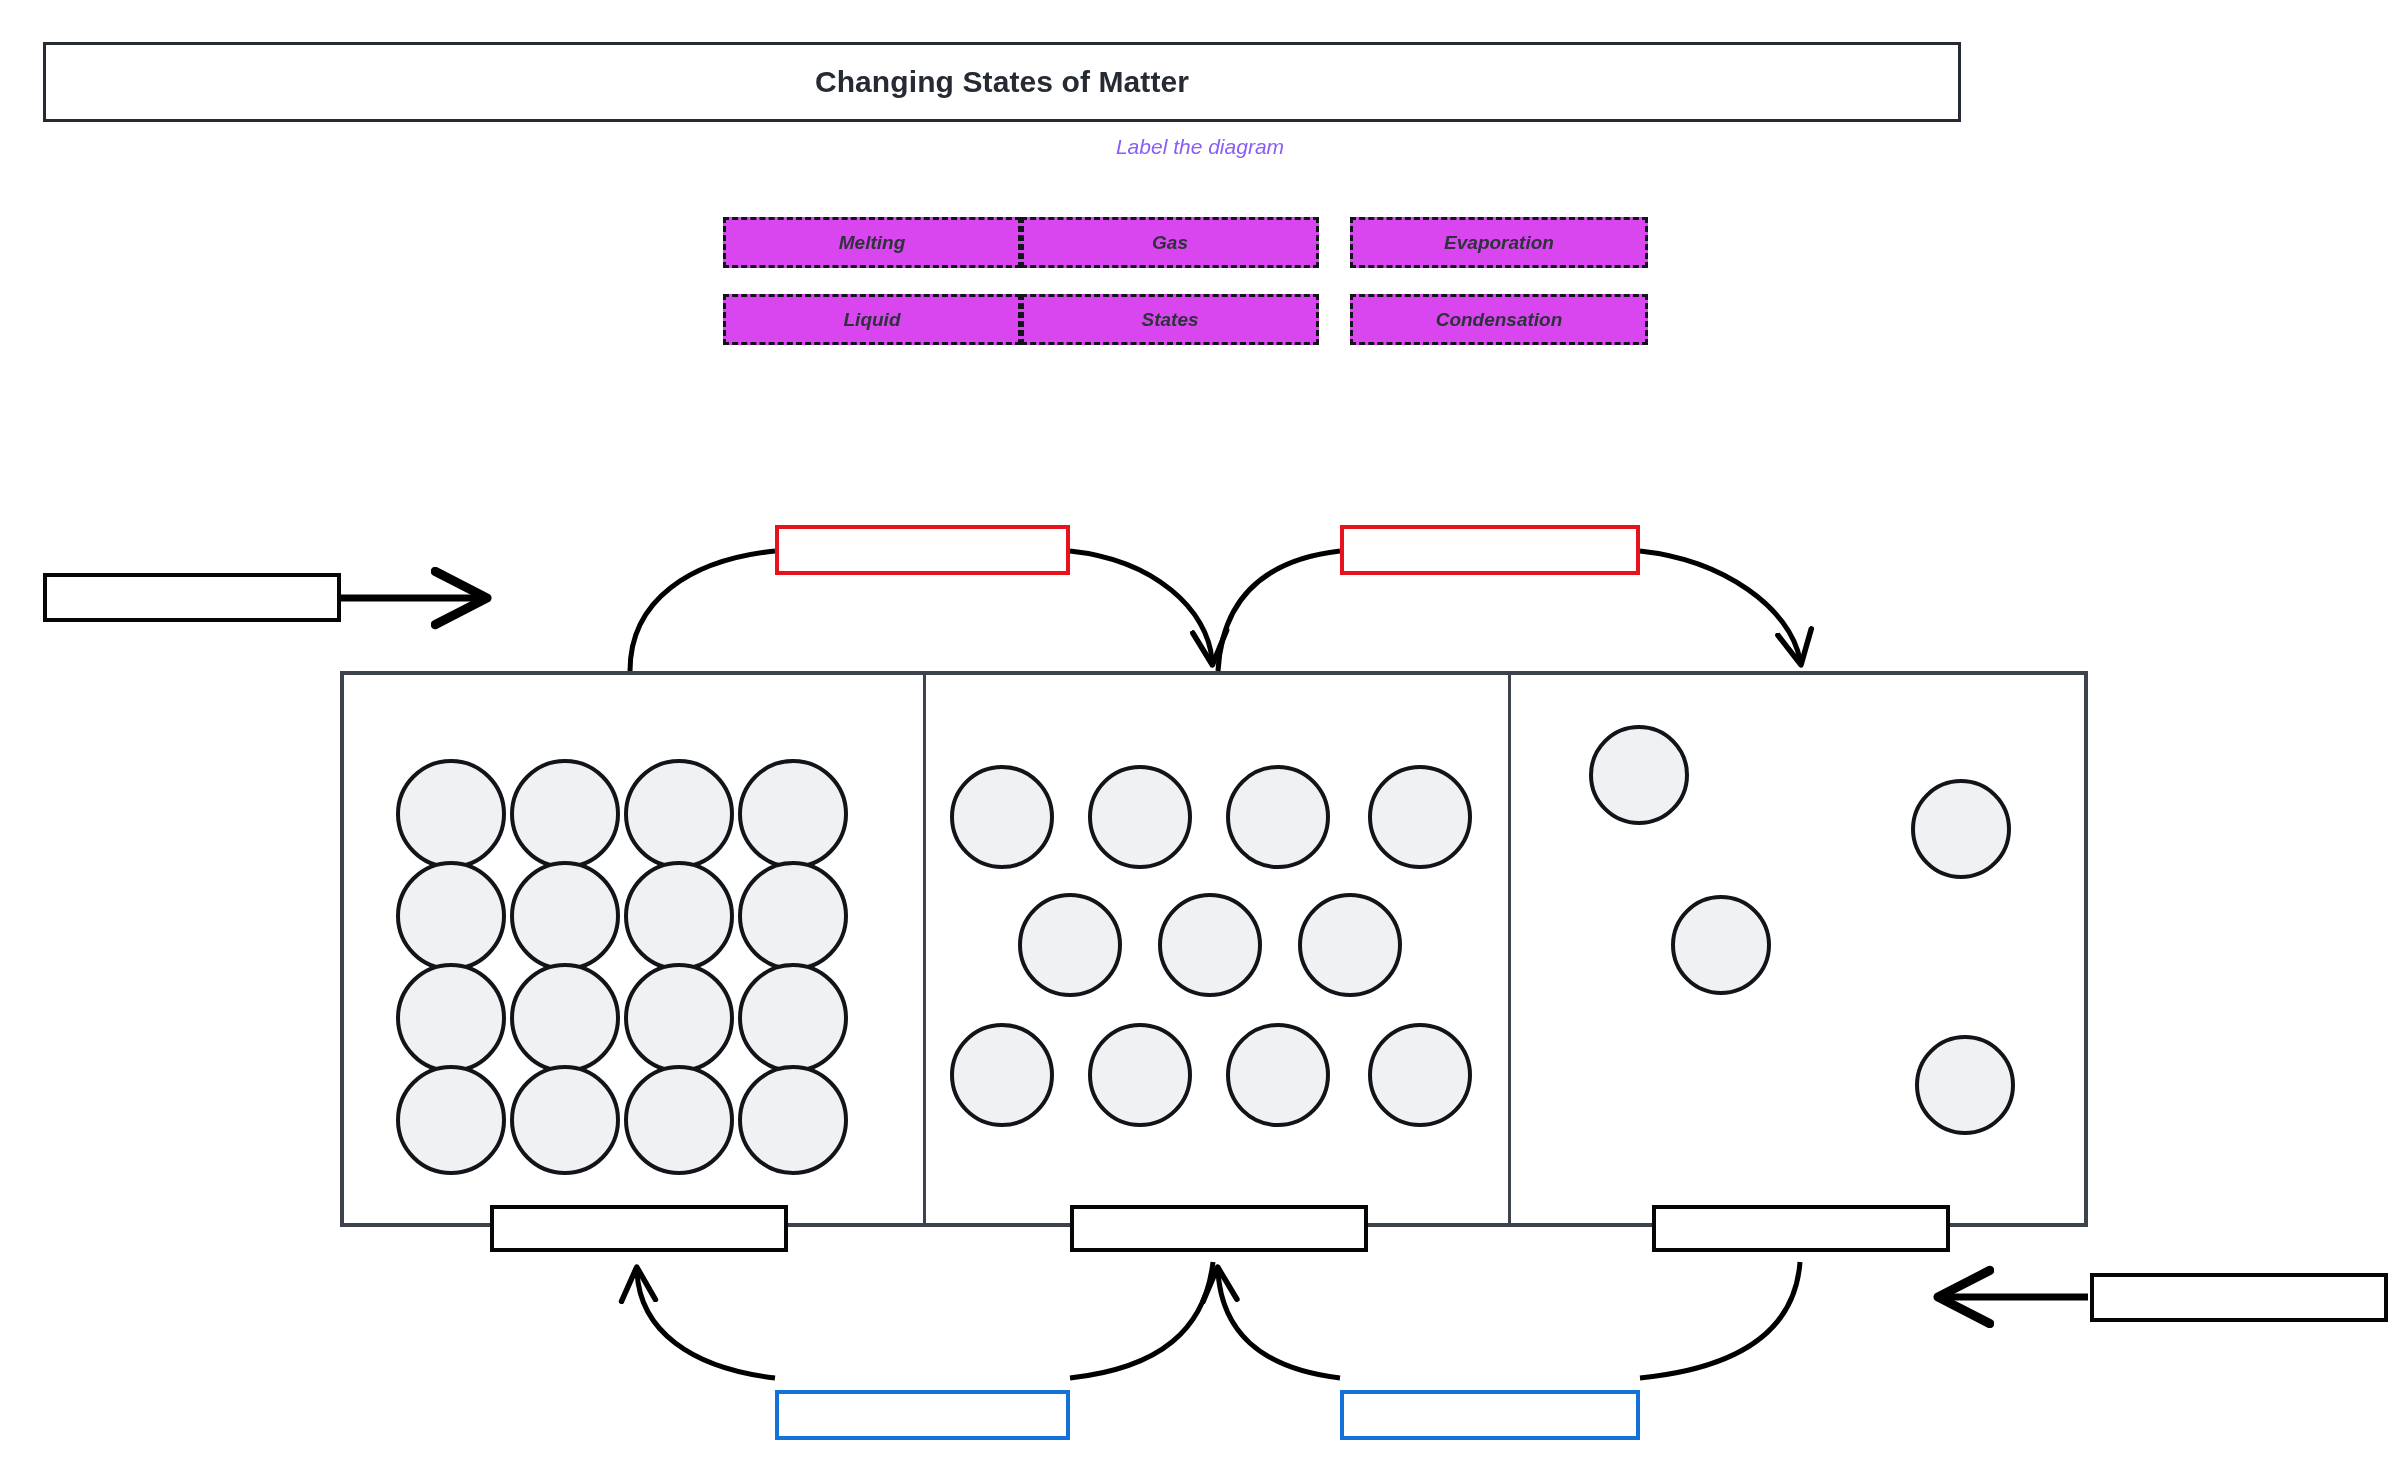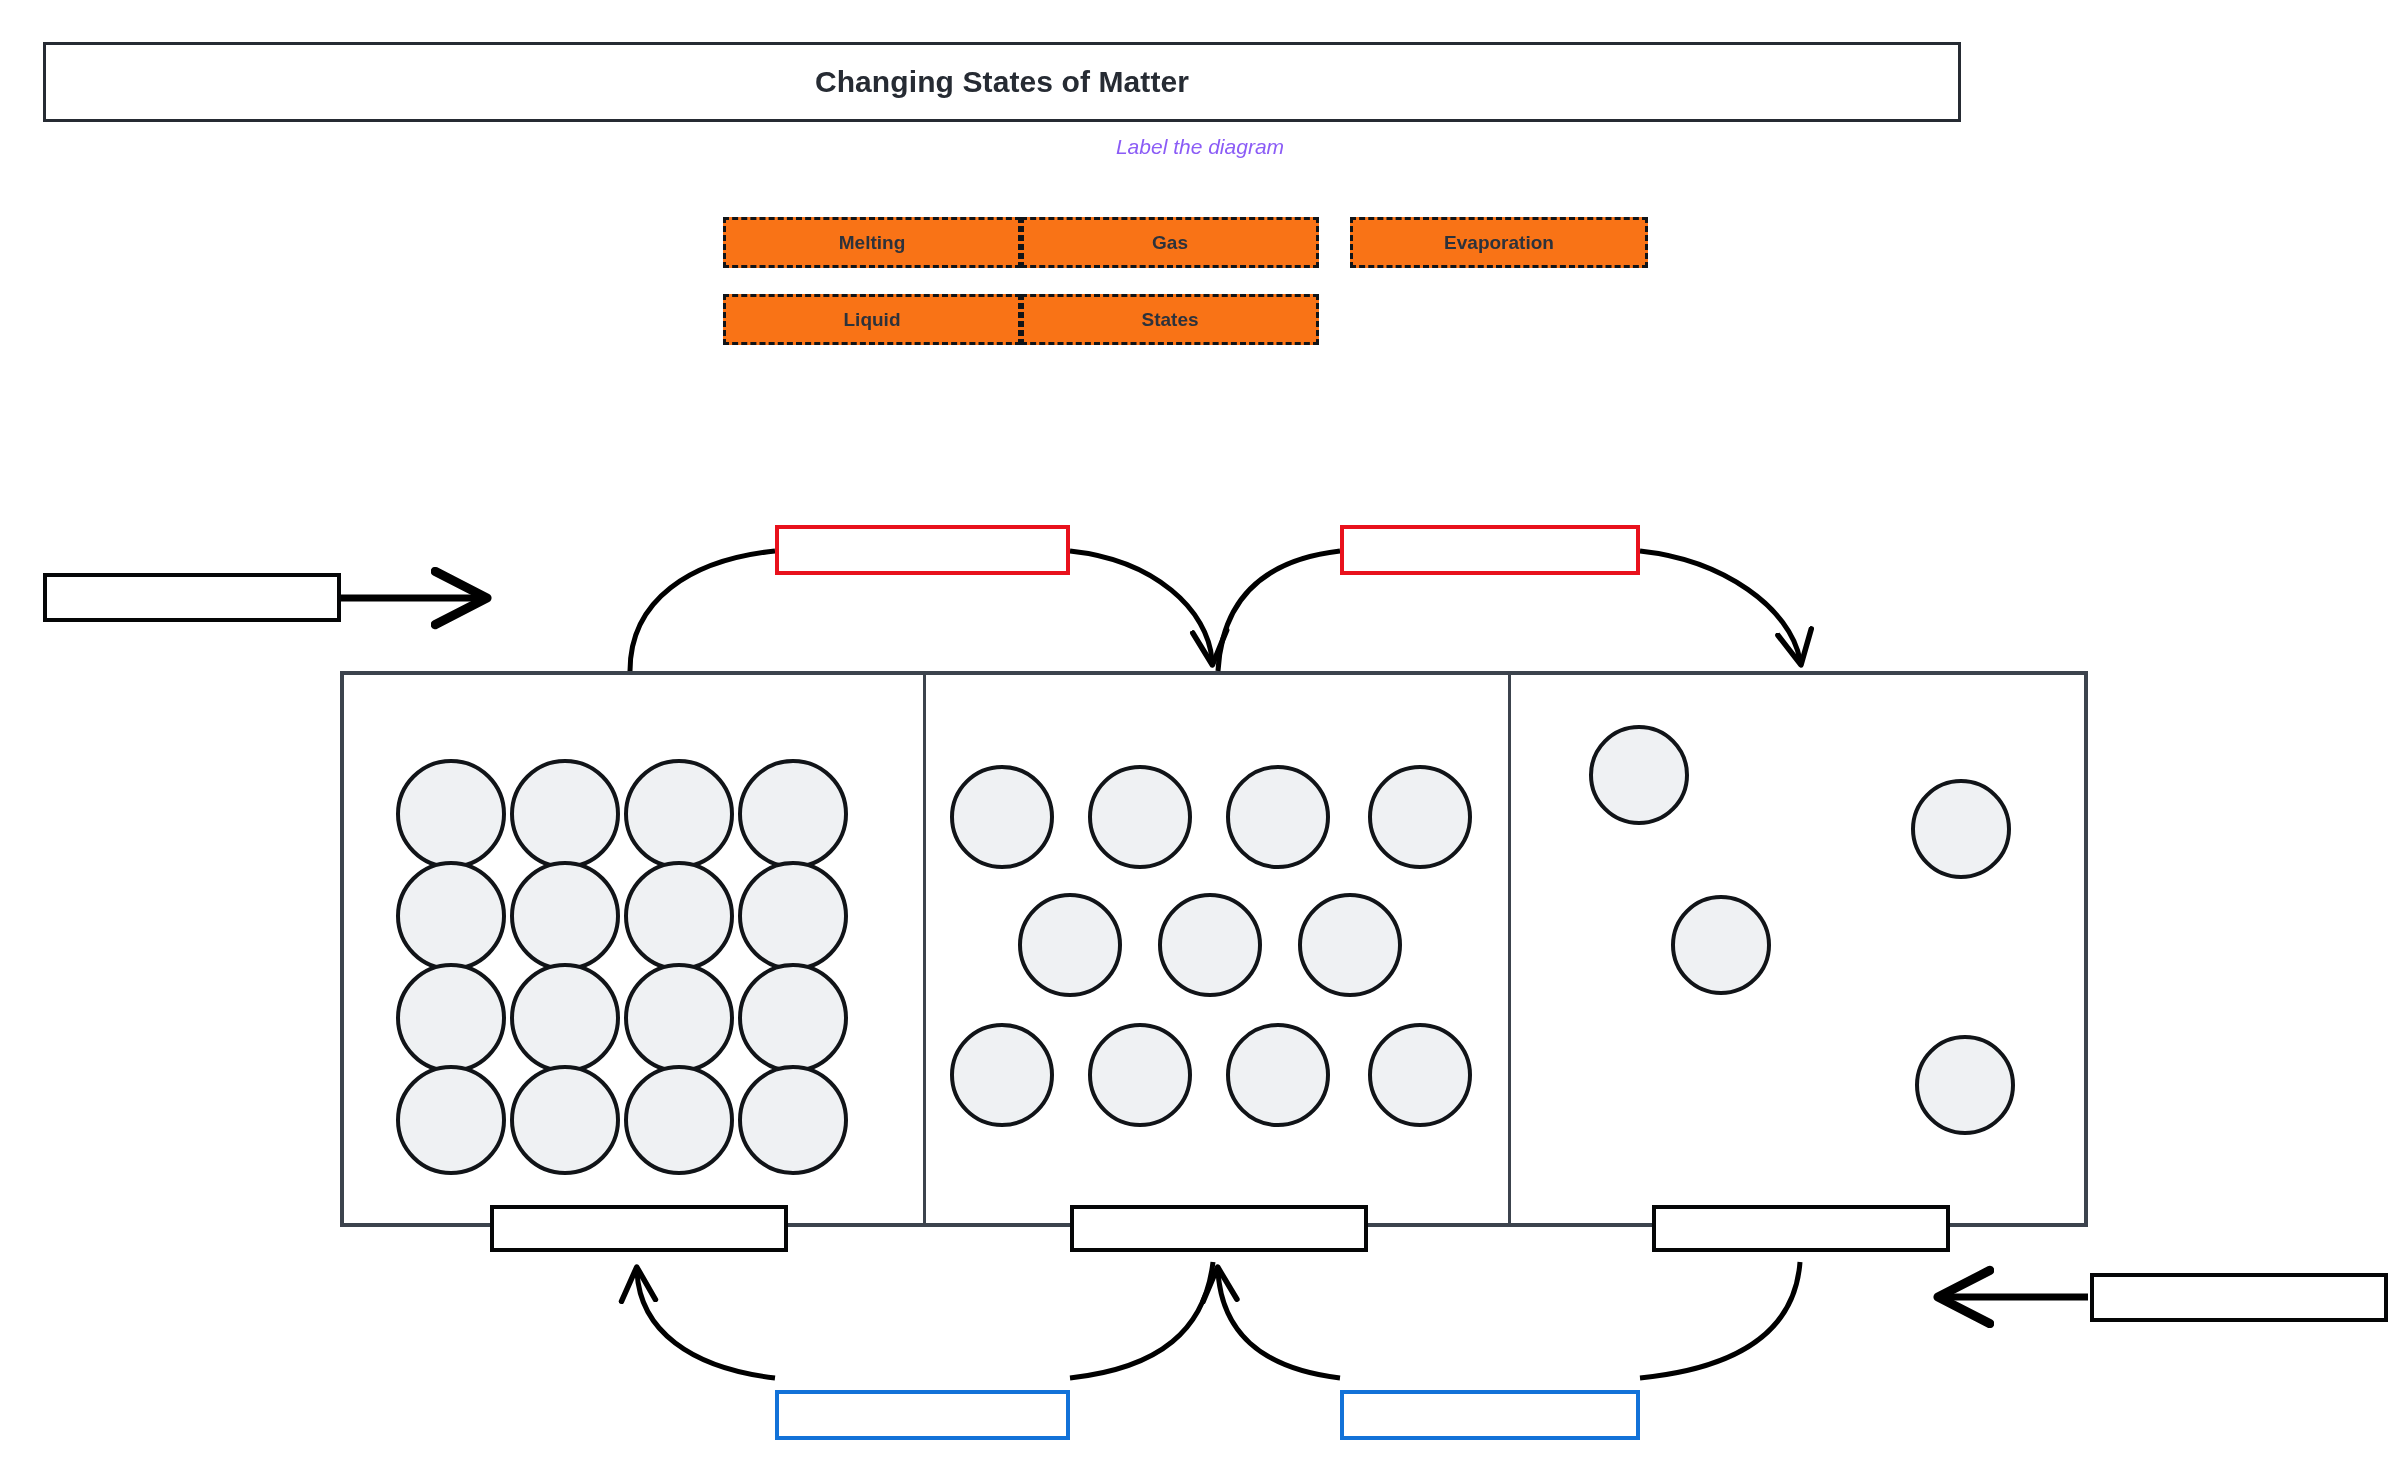--- a/index.html
+++ b/index.html
@@ -74,21 +74,22 @@
     width: 298px;
     height: 51px;
     border: 3px dashed #111418;
     box-sizing: border-box;
     display: flex;
     align-items: center;
     justify-content: center;
     font-size: 19px;
     font-weight: bold;
     color: #2d323b;
-    background: #f97316;
+    background: #d946ef;
+    font-style: italic;
   }
 
   
   .states-container {
     position: absolute;
     left: 340px;
     top: 671px;
     width: 1748px;
     height: 556px;
     border: 4px solid #3c434d;
@@ -154,20 +155,23 @@
         <div class="wb-chip">Gas</div>
       </div>
     <div class="wb-cellwrap c1">
         <div class="wb-chip">Evaporation</div>
       </div>
     <div class="wb-cellwrap c3">
         <div class="wb-chip">Liquid</div>
       </div>
     <div class="wb-cellwrap c1">
         <div class="wb-chip">States</div>
+      </div>
+    <div class="wb-cellwrap c2">
+        <div class="wb-chip">Condensation</div>
       </div>
   </div>
 
   <svg id="arrows" viewBox="0 0 2400 1482">
     <defs>
       <marker id="ah" markerWidth="10" markerHeight="10" refX="6.2" refY="4" orient="auto" markerUnits="strokeWidth">
         <path d="M0.5,0.6 L7.2,4 L0.5,7.4" fill="none" stroke="#000" stroke-width="1.1" stroke-linecap="round" stroke-linejoin="round"></path>
       </marker>
       <marker id="ahb" markerWidth="11" markerHeight="11" refX="7" refY="4.4" orient="auto" markerUnits="strokeWidth">
         <path d="M0.6,0.6 L8,4.4 L0.6,8.2" fill="none" stroke="#000" stroke-width="1.3" stroke-linecap="round" stroke-linejoin="round"></path>

